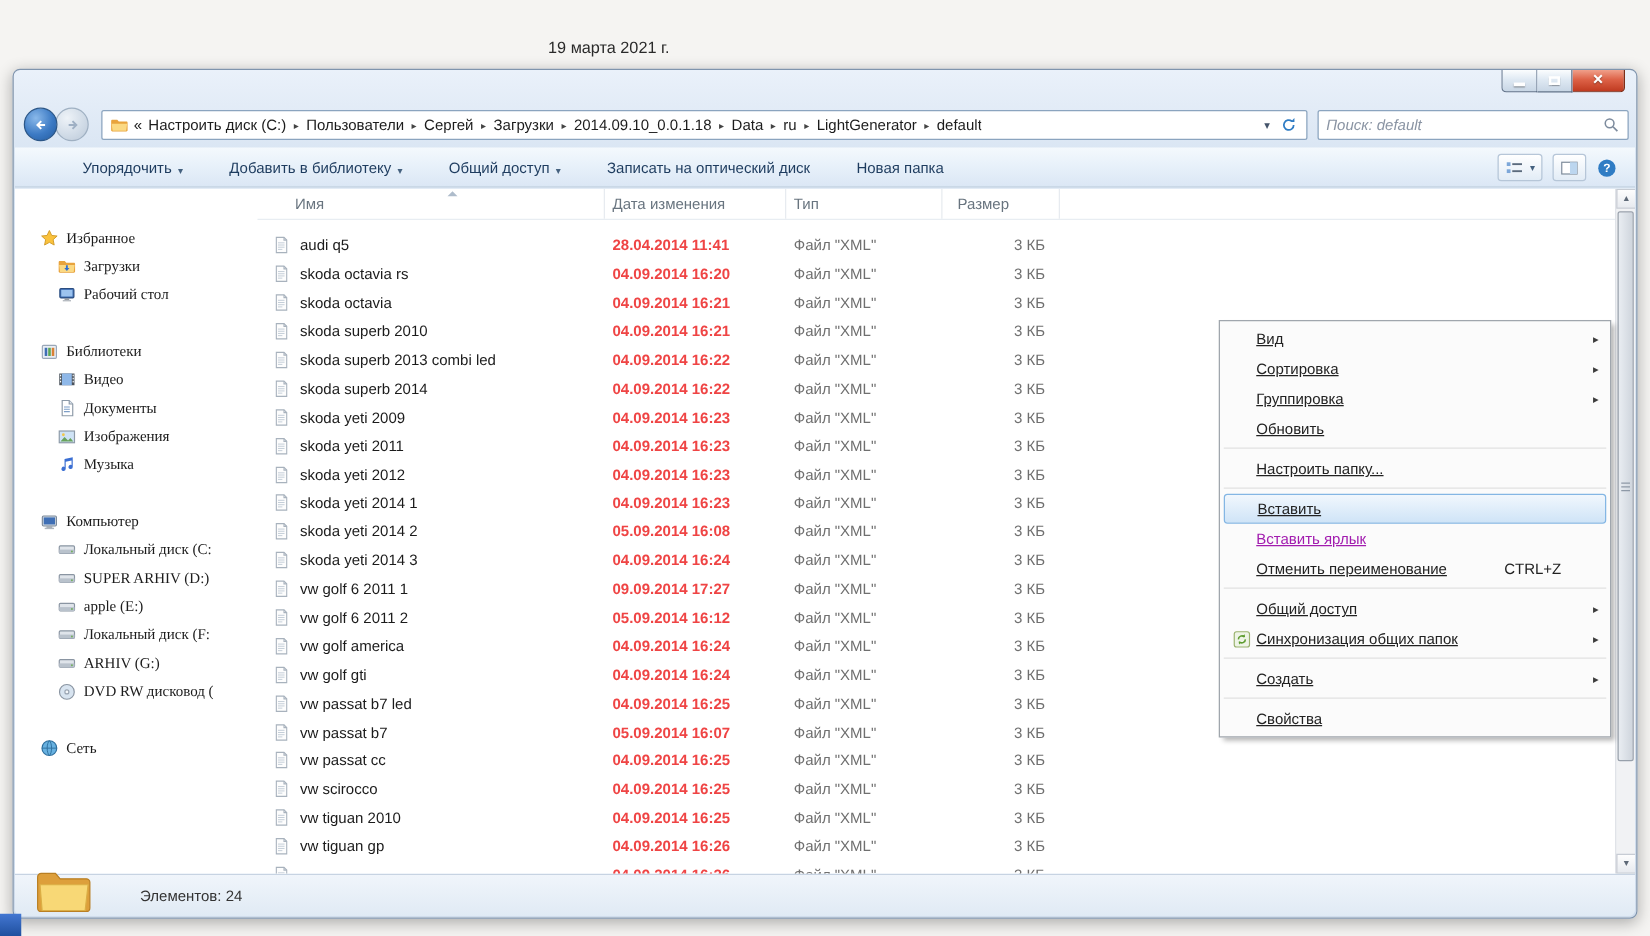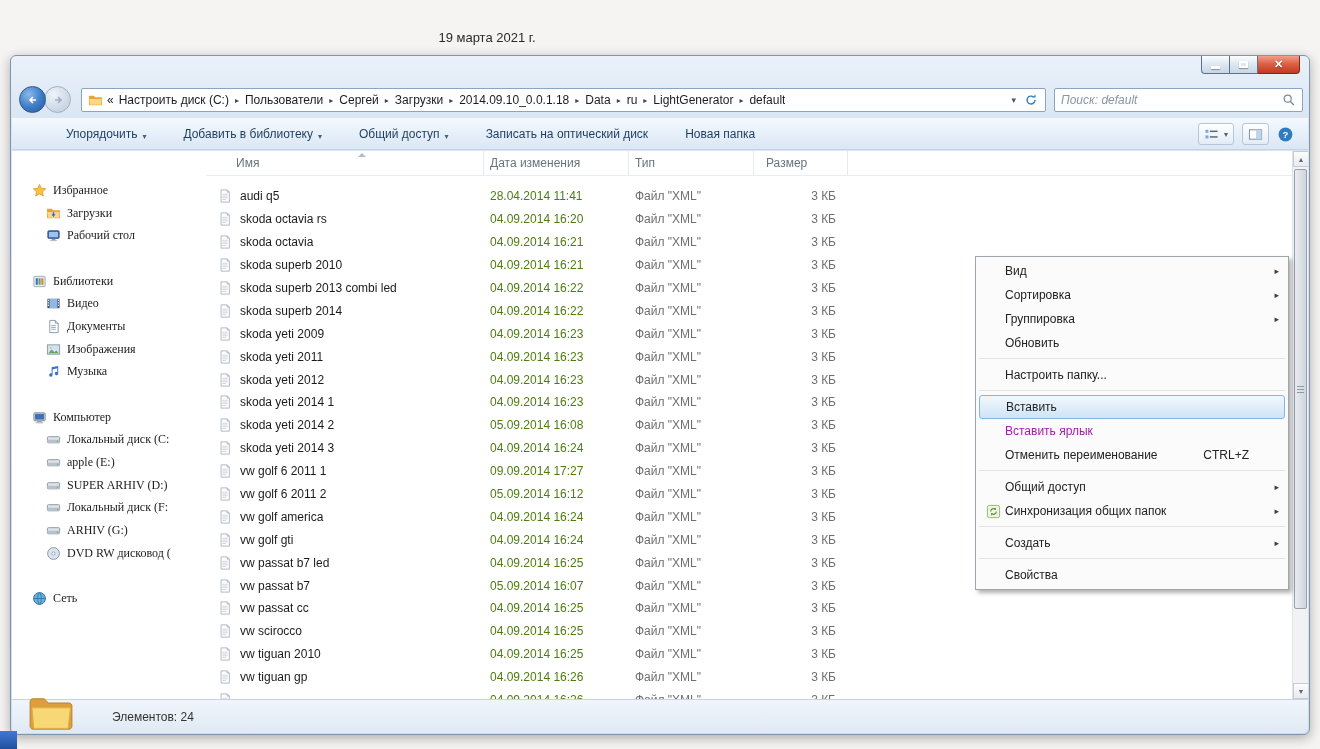--- a/index.html
+++ b/index.html
@@ -75,21 +75,21 @@
   .colh.c2 { width:145px; padding-left:6px; }
   .colh.c3 { width:125px; padding-left:6px;text-align:center; }
   .colh.c4 { width:94px; padding-left:12px; }
   .sort-arrow { position:absolute; left:152px; top:2px; width:0; height:0;
     border-left:4px solid transparent; border-right:4px solid transparent; border-bottom:4px solid #aebccb; }
 
   .rows { position:absolute; left:0; right:0; top:34px; bottom:0; overflow:hidden; }
   .frow { display:flex; align-items:center; height:22.9px; font-size:12px; padding-left:12px; cursor:default; }
   .frow .icon { width:17px; margin-right:5px; display:flex; }
   .c-name { width:244px; color:#1b1b1b; white-space:nowrap; overflow:hidden; }
-  .c-date { width:145px; padding-left:6px; color:#4d7c0f; }
+  .c-date { width:145px; padding-left:6px; color:#ef4444;font-weight:bold; }
   .c-type { width:125px; padding-left:6px; color:#6f6f6f; }
   .c-size { width:94px; padding-right:12px; color:#6f6f6f; text-align:right; }
 
   
   .vscroll { position:absolute; right:0; top:0; bottom:0; width:16px; background:#f1f2f4; border-left:1px solid #e0e3e8; }
   .sc-btn { position:absolute; left:0; width:16px; height:16px; background:linear-gradient(#fdfdfd,#e7eaef); border:1px solid #c7ccd4;
     display:flex; align-items:center; justify-content:center; font-size:7px; color:#5e6977; }
   .sc-up { top:0; } .sc-down { bottom:0; }
   .sc-thumb { position:absolute; left:1px; width:13px; top:18px; height:440px; border:1px solid #98a0ab; border-radius:2px;
     background:linear-gradient(90deg,#e9edf2,#cfd5dd); display:flex; flex-direction:column; align-items:center; justify-content:center; gap:2px; }
@@ -99,21 +99,21 @@
   .statusbar { position:absolute; left:1px; right:1px; bottom:1px; height:34px;
     background:linear-gradient(#f0f5fb,#e0eaf4); border-top:1px solid #c7d3e2; border-radius:0 0 5px 5px; }
   .status-folder { position:absolute; left:16px; top:-6px; }
   .status-text { position:absolute; left:100px; top:10px; font-size:12px; color:#333; }
 
   
   .context-menu { position:absolute; left:975px; top:256px; width:314px; background:#fbfbfb;
     border:1px solid #a0a6ad; box-shadow:3px 3px 4px rgba(0,0,0,.30); padding:2px 1px; z-index:50; }
   .menu-item { display:flex; align-items:center; height:24px; padding:0 6px 0 4px; font-size:12px; color:#222; cursor:default; }
   .menu-gutter { width:24px; display:flex; justify-content:center; align-items:center; flex:none; }
-  .menu-label { white-space:nowrap; }
+  .menu-label { white-space:nowrap;text-decoration:underline; }
   .menu-shortcut { margin-left:auto; margin-right:32px; color:#222; }
   .menu-arrow { margin-left:auto; font-size:9px; color:#3c3c3c; padding-right:2px; }
   .menu-item.hl { background:linear-gradient(#f1f7fd,#cfe4f7); border:1px solid #84b6e4; border-radius:3px; margin:0 2px; padding-left:2px; }
   .menu-item.dis { color:#a21caf; }
   .menu-sep { height:1px; background:#e2e2e2; margin:3px 2px 4px 2px; }
 
   .taskbar-corner { position:absolute; left:0; bottom:0; width:17px; height:18px; background:linear-gradient(#4377d2,#1f4f9e); }
 
   .icon { display:inline-flex; line-height:0; }
   .icon svg { display:block; }
@@ -363,31 +363,31 @@
           <span class="sb-label">Локальный диск (C:</span>
         </div>
         <div class="sb-item sb-child">
           <span class="icon">
             <svg width="15" height="15" viewBox="0 0 16 16">
               <rect x="1.5" y="5" width="13" height="6.5" rx="1" fill="#dfe4ea" stroke="#8a95a2"></rect>
               <rect x="1.5" y="8.2" width="13" height="3.3" fill="#b9c2cc"></rect>
               <circle cx="12.3" cy="9.8" r="0.8" fill="#6fae5a"></circle>
             </svg>
           </span>
-          <span class="sb-label">apple (E:)</span>
+          <span class="sb-label">SUPER ARHIV (D:)</span>
         </div>
         <div class="sb-item sb-child">
           <span class="icon">
             <svg width="15" height="15" viewBox="0 0 16 16">
               <rect x="1.5" y="5" width="13" height="6.5" rx="1" fill="#dfe4ea" stroke="#8a95a2"></rect>
               <rect x="1.5" y="8.2" width="13" height="3.3" fill="#b9c2cc"></rect>
               <circle cx="12.3" cy="9.8" r="0.8" fill="#6fae5a"></circle>
             </svg>
           </span>
-          <span class="sb-label">SUPER ARHIV (D:)</span>
+          <span class="sb-label">apple (E:)</span>
         </div>
         <div class="sb-item sb-child">
           <span class="icon">
             <svg width="15" height="15" viewBox="0 0 16 16">
               <rect x="1.5" y="5" width="13" height="6.5" rx="1" fill="#dfe4ea" stroke="#8a95a2"></rect>
               <rect x="1.5" y="8.2" width="13" height="3.3" fill="#b9c2cc"></rect>
               <circle cx="12.3" cy="9.8" r="0.8" fill="#6fae5a"></circle>
             </svg>
           </span>
           <span class="sb-label">Локальный диск (F:</span>

